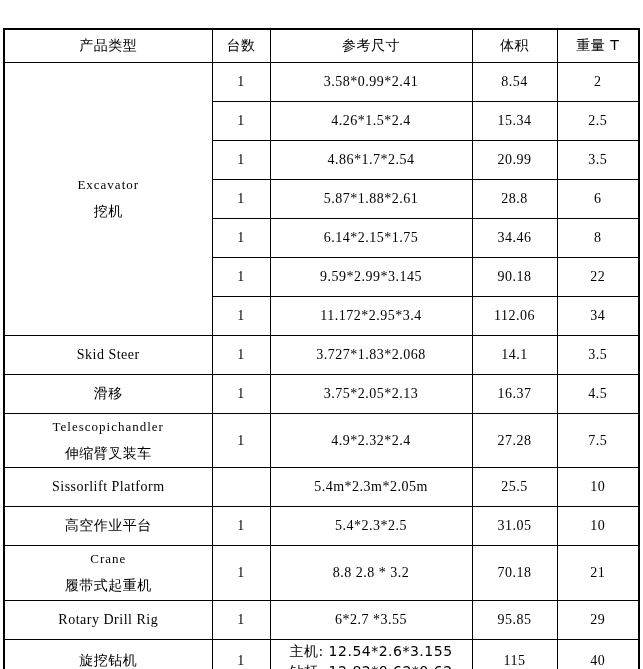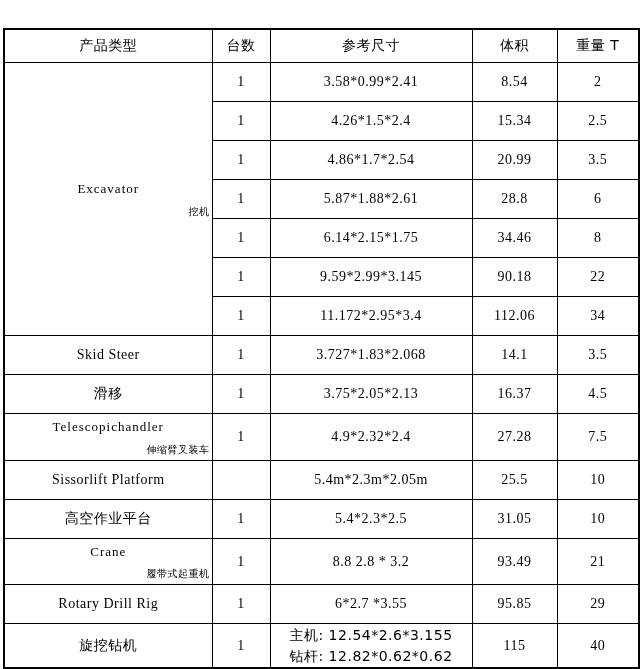--- a/index.html
+++ b/index.html
@@ -39,21 +39,21 @@
   col.c-type  { width: 208px; }
   col.c-qty   { width: 58px; }
   col.c-dim   { width: 202px; }
   col.c-vol   { width: 85px; }
   col.c-wt    { width: 82px; }
 
   thead td {
     height: 30px;
     font-size: 15px;
   }
-  .cn { font-family: "DejaVu Sans", "Liberation Sans", sans-serif; font-size: 10px; text-align: right; }
+  .cn { font-family: "DejaVu Sans", "Liberation Sans", sans-serif; font-size: 14px; }
   .latin { font-family: "Liberation Serif", serif; font-size: 13px; letter-spacing: 1px; }
   .num { font-family: "Liberation Serif", serif; font-size: 15px; letter-spacing: 0.6px; }
 
   .type-cell {
     line-height: 1.9;
     padding: 4px 2px;
   }
   .type-cell .l1 { display: block; }
   .type-cell .l2 { display: block; }
 
@@ -171,21 +171,21 @@
         <td class="num row-h">10</td>
       </tr>
 
       <tr>
         <td class="type-cell">
           <span class="l1 latin">Crane</span>
           <span class="l2 cn">履带式起重机</span>
         </td>
         <td class="num">1</td>
         <td class="num">8.8 2.8 * 3.2</td>
-        <td class="num">93.49</td>
+        <td class="num">70.18</td>
         <td class="num">21</td>
       </tr>
 
       <tr>
         <td class="latin row-h">Rotary Drill Rig</td>
         <td class="num row-h">1</td>
         <td class="num row-h">6*2.7 *3.55</td>
         <td class="num row-h">95.85</td>
         <td class="num row-h">29</td>
       </tr>

